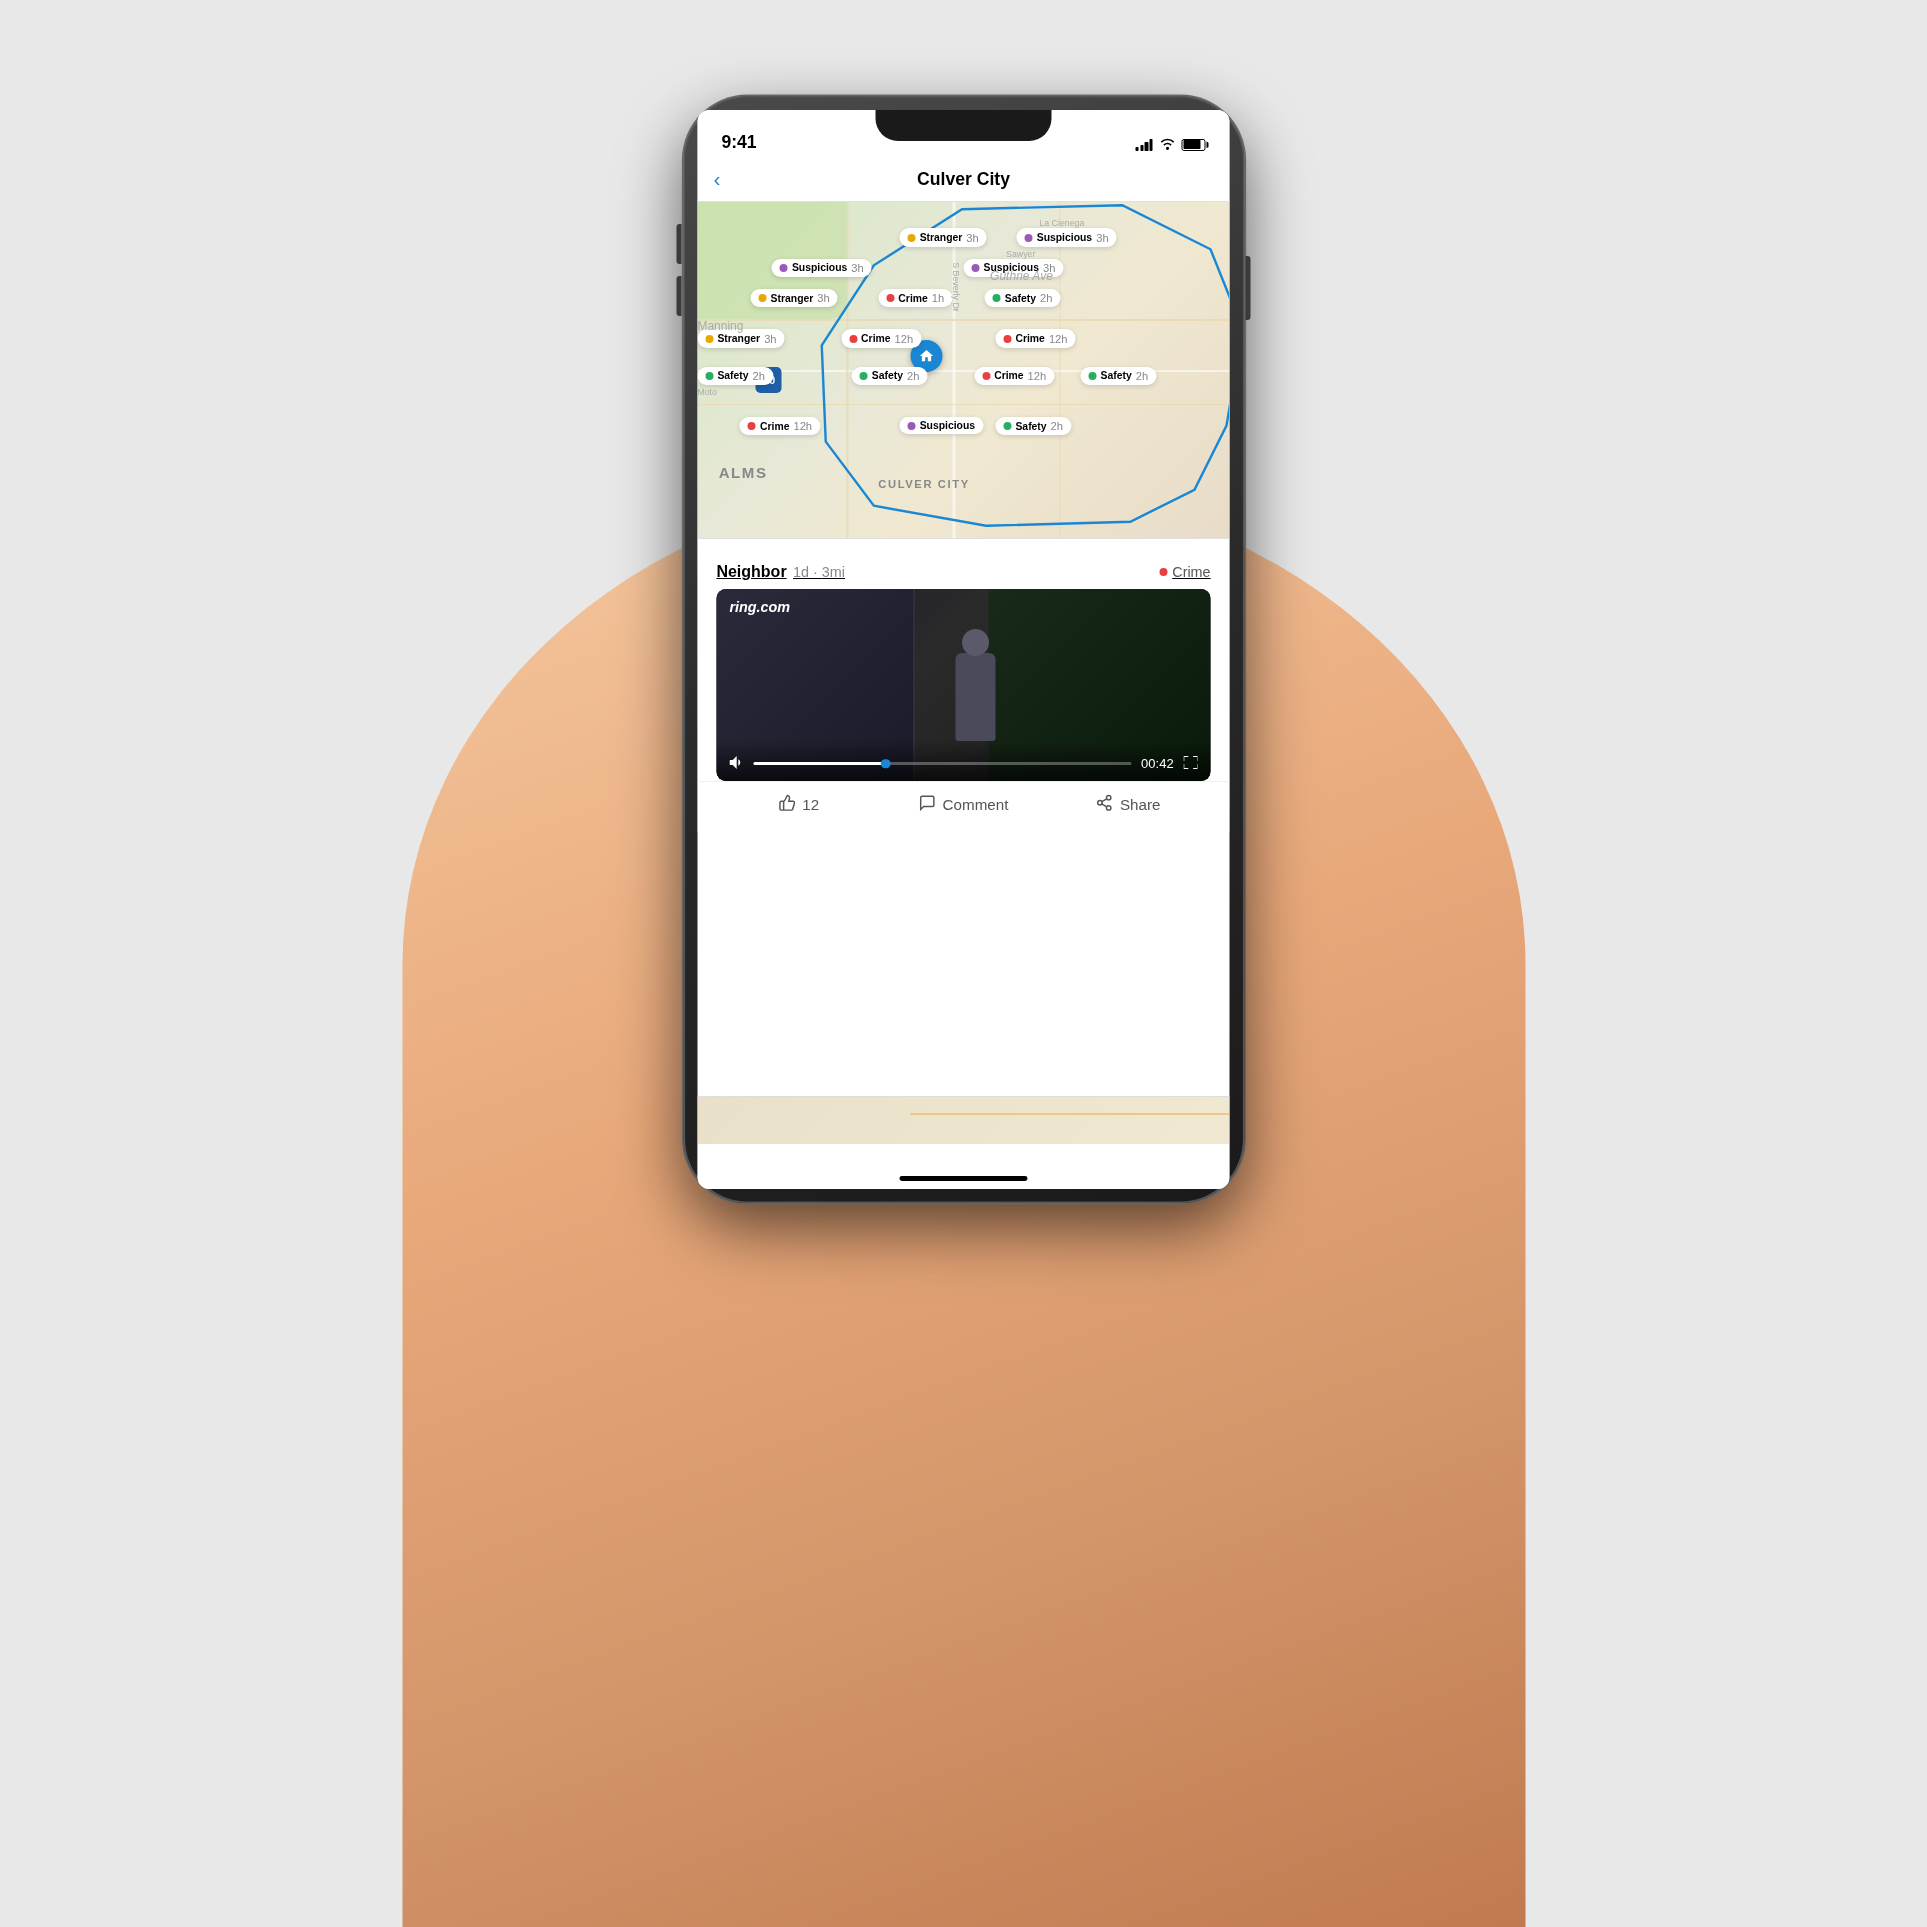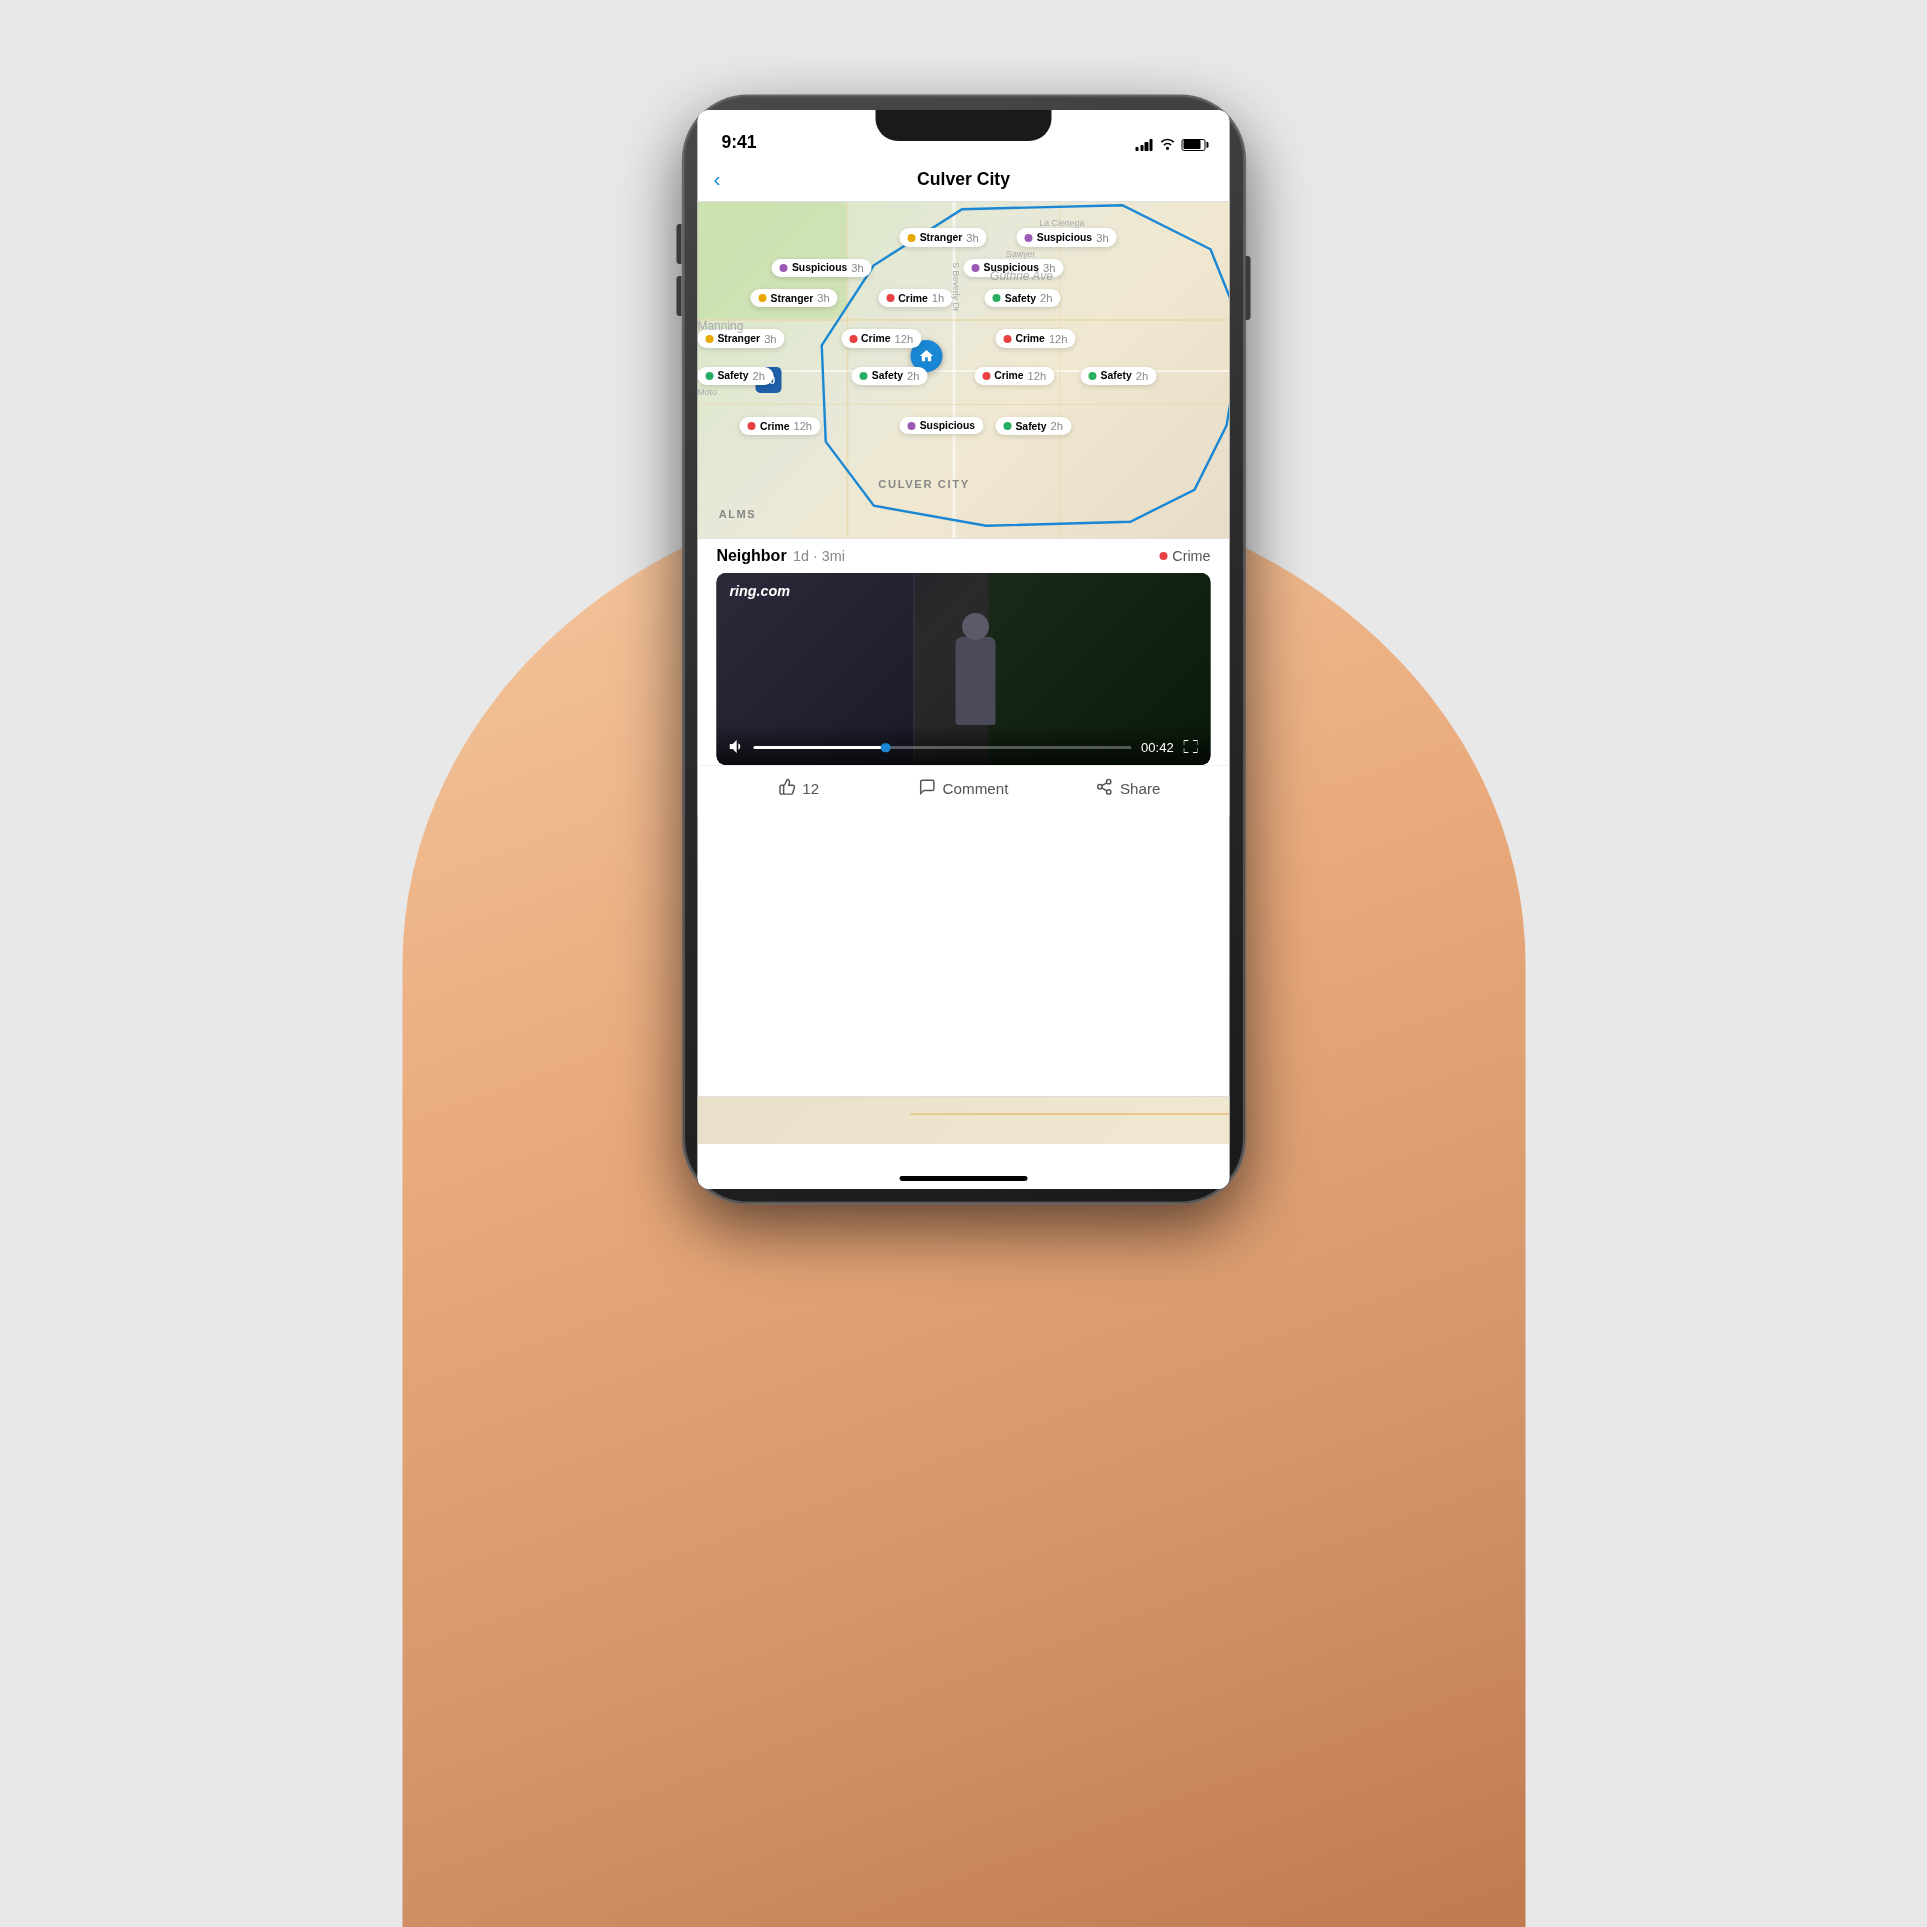--- a/index.html
+++ b/index.html
@@ -275,21 +275,22 @@
       top: 428px;
       left: 0; right: 0;
       background: #fff;
       border-top: 0.8px solid #e0e0e0;
     }
 
     .card-meta {
       display: flex;
       align-items: center;
       justify-content: space-between;
-      padding: 8px 19px 8px;
+      padding: 24px 19px 8px;
+      text-decoration: underline;
     }
 
     .card-meta-left {
       display: flex;
       align-items: center;
       gap: 6.4px;
     }
 
     .card-source {
       font-size: 16px;
@@ -581,21 +582,21 @@
           <div class="map-pin" style="top:64%;left:38%;">
             <div class="pin-dot" style="background:#9b59b6;"></div>
             <span style="font-size:10.4px;font-weight:600;">Suspicious</span>
           </div>
           <div class="map-pin" style="top:64%;left:56%;">
             <div class="pin-dot" style="background:#27ae60;"></div>
             <span style="font-size:10.4px;font-weight:600;">Safety</span>
             <span class="pin-time">2h</span>
           </div>
 
-          <div class="map-label" style="top:78%;left:4%;font-size:11px;margin-top:44px;">ALMS</div>
+          <div class="map-label" style="top:78%;left:4%;font-size:15px;">ALMS</div>
           <div class="map-label" style="top:82%;left:34%;font-size:11.2px;">CULVER CITY</div>
 
           <div style="position:absolute;top:24%;left:44%;font-size:8.8px;color:#aaa;transform:rotate(90deg);white-space:nowrap;">S Beverly Dr</div>
           <div style="position:absolute;top:5%;left:62%;font-size:8.8px;color:#aaa;margin-left:12px;">La Cienega</div>
           <div style="position:absolute;top:14%;left:58%;font-size:8.8px;color:#aaa;">Sawyer</div>
           <div style="position:absolute;top:20%;left:55%;font-size:12px;color:#aaa;font-style:italic;">Guthrie Ave</div>
           <div style="position:absolute;top:35%;left:0%;font-size:12px;color:#aaa;">Manning</div>
           <div style="position:absolute;top:55%;left:0%;font-size:8.8px;color:#aaa;">Moto</div>
         </div>
 

